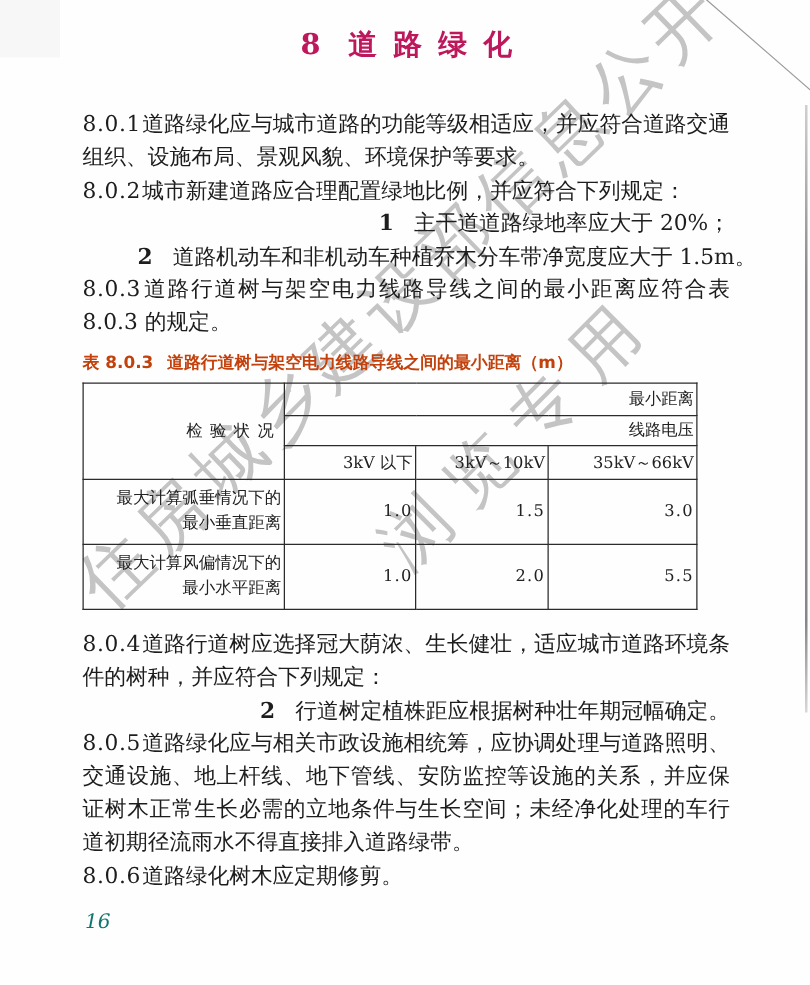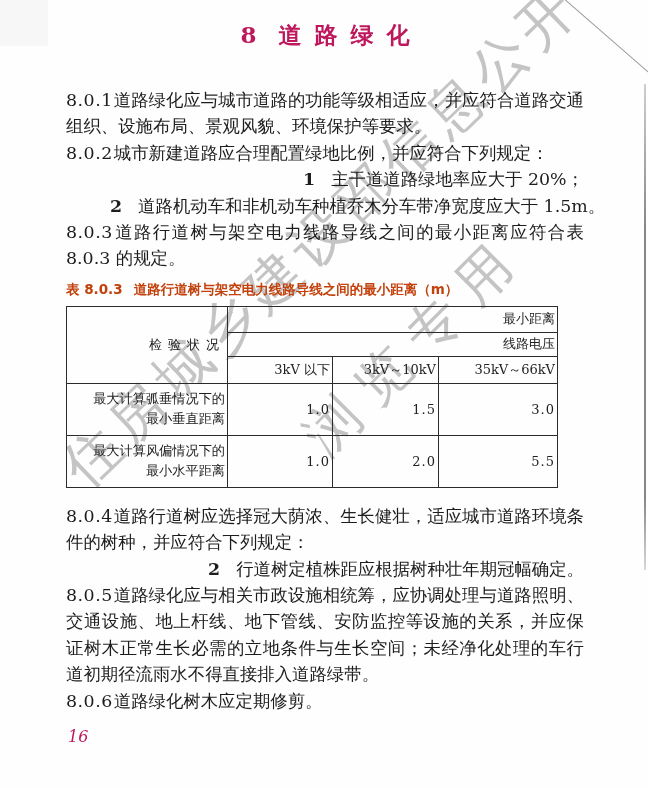--- a/index.html
+++ b/index.html
@@ -128,21 +128,21 @@
   tr.drow td { height: 52px; }
   td.rowlabel { line-height: 20px; font-size: 13.2px; }
   td.val { font-family: "DejaVu Serif", "Liberation Serif", serif; letter-spacing: 1px; }
 
   .sec-block { margin-top: 15px; }
 
   .page-num {
     margin-top: 13px;
     font-size: 16px;
     font-style: italic;
-    color: #be185d;
+    color: #0f766e;
     padding-left: 2px;
   }
 </style>
 </head>
 <body>
 
 <div class="page">
 
   <div class="corner-smudge"></div>
   <div class="diag-line"></div>

